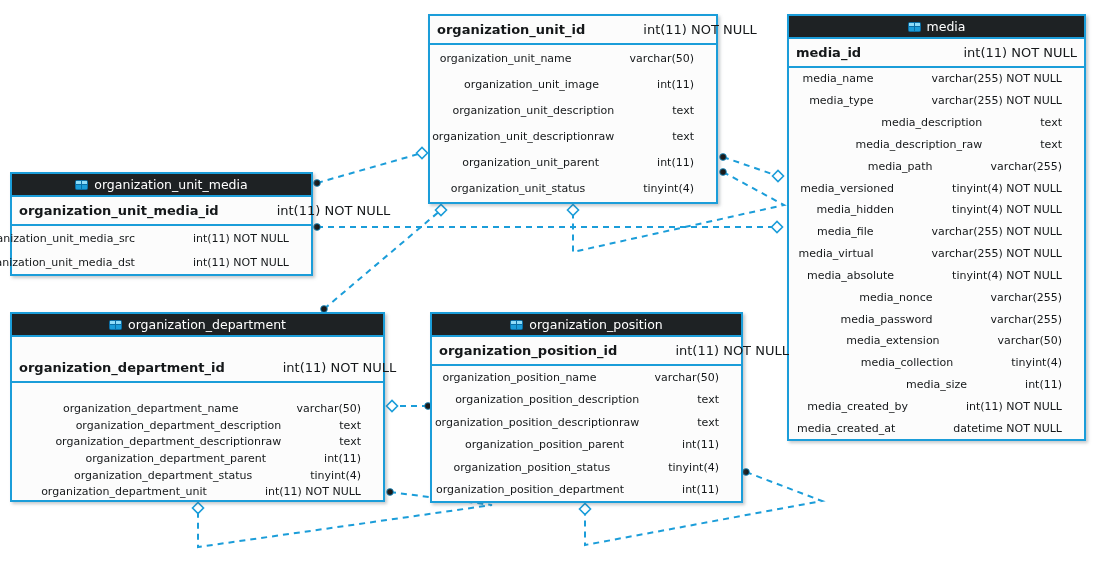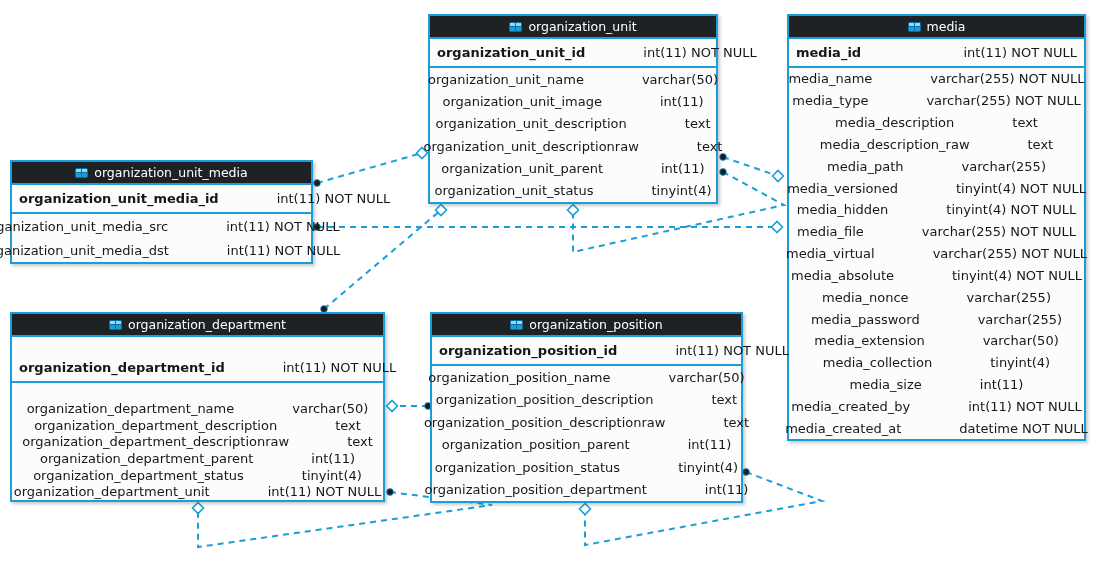--- a/index.html
+++ b/index.html
@@ -27,22 +27,22 @@
   .tbl-icon .c-top{background:#8edcf8;}
   .tbl-icon .c-bot{background:#1b9dd9;}
   .pk-row{
     flex:0 0 auto;display:flex;justify-content:space-between;gap:10px;
     padding:6px 7px;font-size:13px;color:#15181a;background:#fcfcfc;
     border-bottom:2px solid #1b9dd9;white-space:nowrap;align-items:center;
   }
   .pk-row .col-name{font-weight:bold;}
   .tbl-rows{flex:1;display:flex;flex-direction:column;}
   .tbl-row{
-    flex:1;display:flex;justify-content:center;gap:10px;
-    padding:0 22px;font-size:13px;color:#15181a;align-items:center;white-space:nowrap;
+    flex:1;display:flex;justify-content:flex-end;gap:10px;
+    padding:0 22px;font-size:11px;color:#15181a;align-items:center;white-space:nowrap;
   }
   .col-type{text-align:right;margin-left:48px;}
 </style>
 </head>
 <body>
 
 <div id="canvas">
   <svg id="rel-layer" viewBox="0 0 1097 562" xmlns="http://www.w3.org/2000/svg">
       <g>
         <path d="M317 183 L422 153" fill="none" stroke="#1b9dd9" stroke-width="2" stroke-dasharray="6 5"></path>
@@ -79,29 +79,20 @@
         <circle cx="390" cy="492" r="3.4" fill="#1b1b1b" stroke="#1b9dd9" stroke-width="0.8"></circle>
         <path d="M 192.5 508 L 198 502.5 L 203.5 508 L 198 513.5 Z" fill="#ffffff" stroke="#1b9dd9" stroke-width="1.6"></path>
       </g>
       <g>
         <path d="M746 472 L822 501 L585 545 L585 509" fill="none" stroke="#1b9dd9" stroke-width="2" stroke-dasharray="6 5"></path>
         <circle cx="746" cy="472" r="3.4" fill="#1b1b1b" stroke="#1b9dd9" stroke-width="0.8"></circle>
         <path d="M 579.5 509 L 585 503.5 L 590.5 509 L 585 514.5 Z" fill="#ffffff" stroke="#1b9dd9" stroke-width="1.6"></path>
       </g>
     </svg>
 <div class="db-table" style="left: 428px; top: 14px; width: 290px; height: 190px;">
-    <div class="tbl-header">
-      <span class="tbl-icon">
-          <span class="c-top"></span>
-          <span class="c-top"></span>
-          <span class="c-bot"></span>
-          <span class="c-bot"></span>
-        </span>
-      <span>organization_unit</span>
-    </div>
     <div class="pk-row">
       <span class="col-name">organization_unit_id</span>
       <span class="col-type">int(11) NOT NULL</span>
     </div>
     <div class="tbl-rows">
         <div class="tbl-row">
     <span class="col-name">organization_unit_name</span>
     <span class="col-type">varchar(50)</span>
   </div>
         <div class="tbl-row">
@@ -204,21 +195,21 @@
         <div class="tbl-row">
     <span class="col-name">media_created_by</span>
     <span class="col-type">int(11) NOT NULL</span>
   </div>
         <div class="tbl-row">
     <span class="col-name">media_created_at</span>
     <span class="col-type">datetime NOT NULL</span>
   </div>
       </div>
   </div>
-    <div class="db-table" style="left: 10px; top: 160px; width: 303px; height: 104px;">
+    <div class="db-table" style="left: 10px; top: 172px; width: 303px; height: 104px;">
     <div class="tbl-header">
       <span class="tbl-icon">
           <span class="c-top"></span>
           <span class="c-top"></span>
           <span class="c-bot"></span>
           <span class="c-bot"></span>
         </span>
       <span>organization_unit_media</span>
     </div>
     <div class="pk-row">

